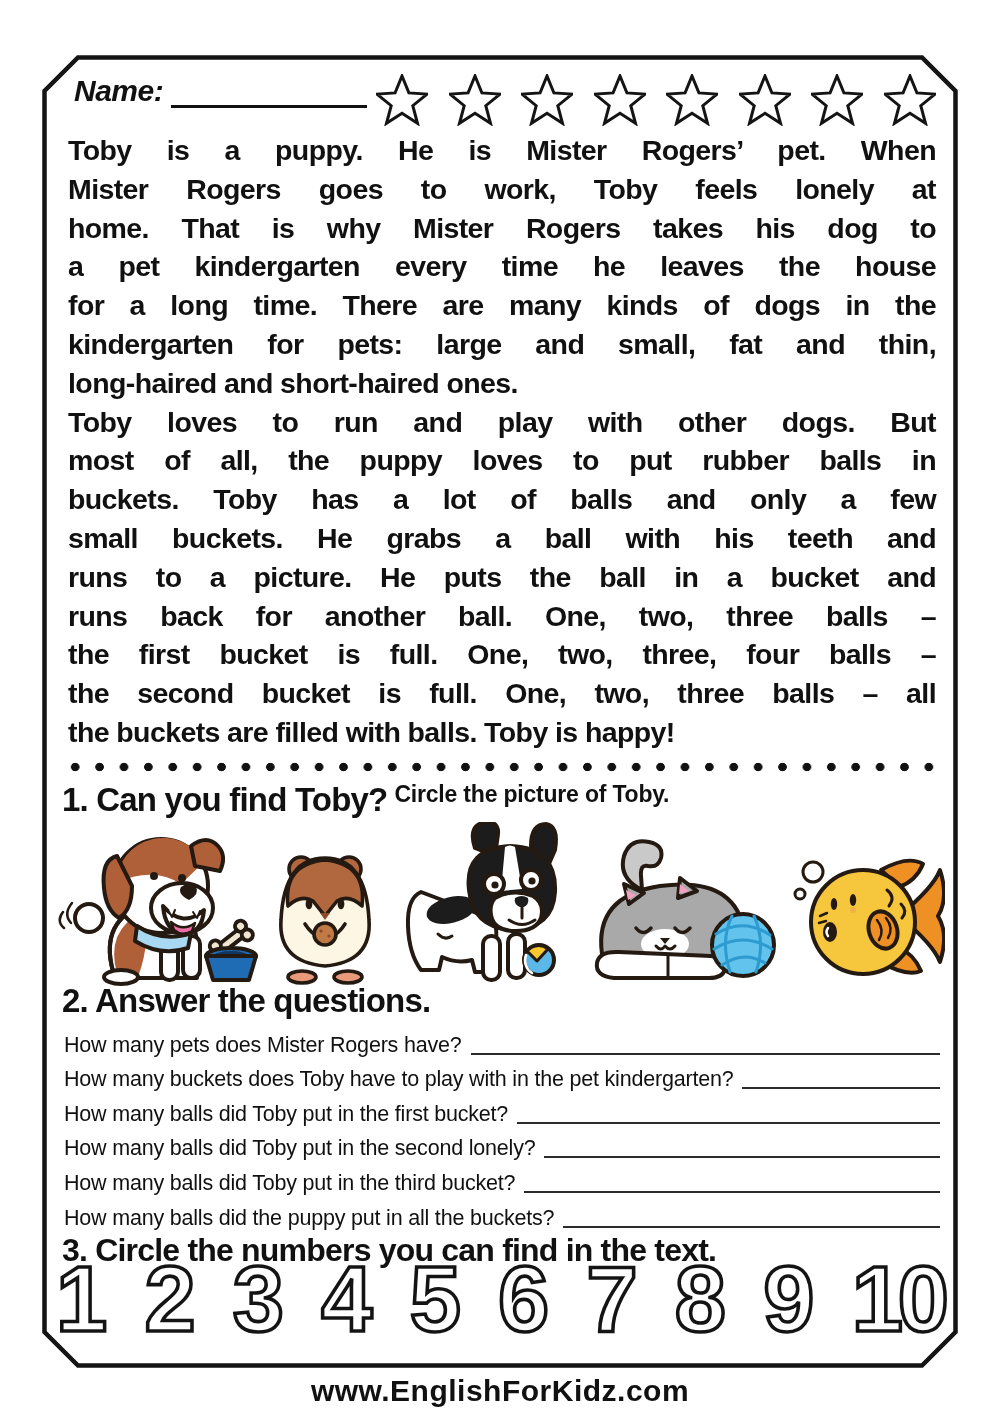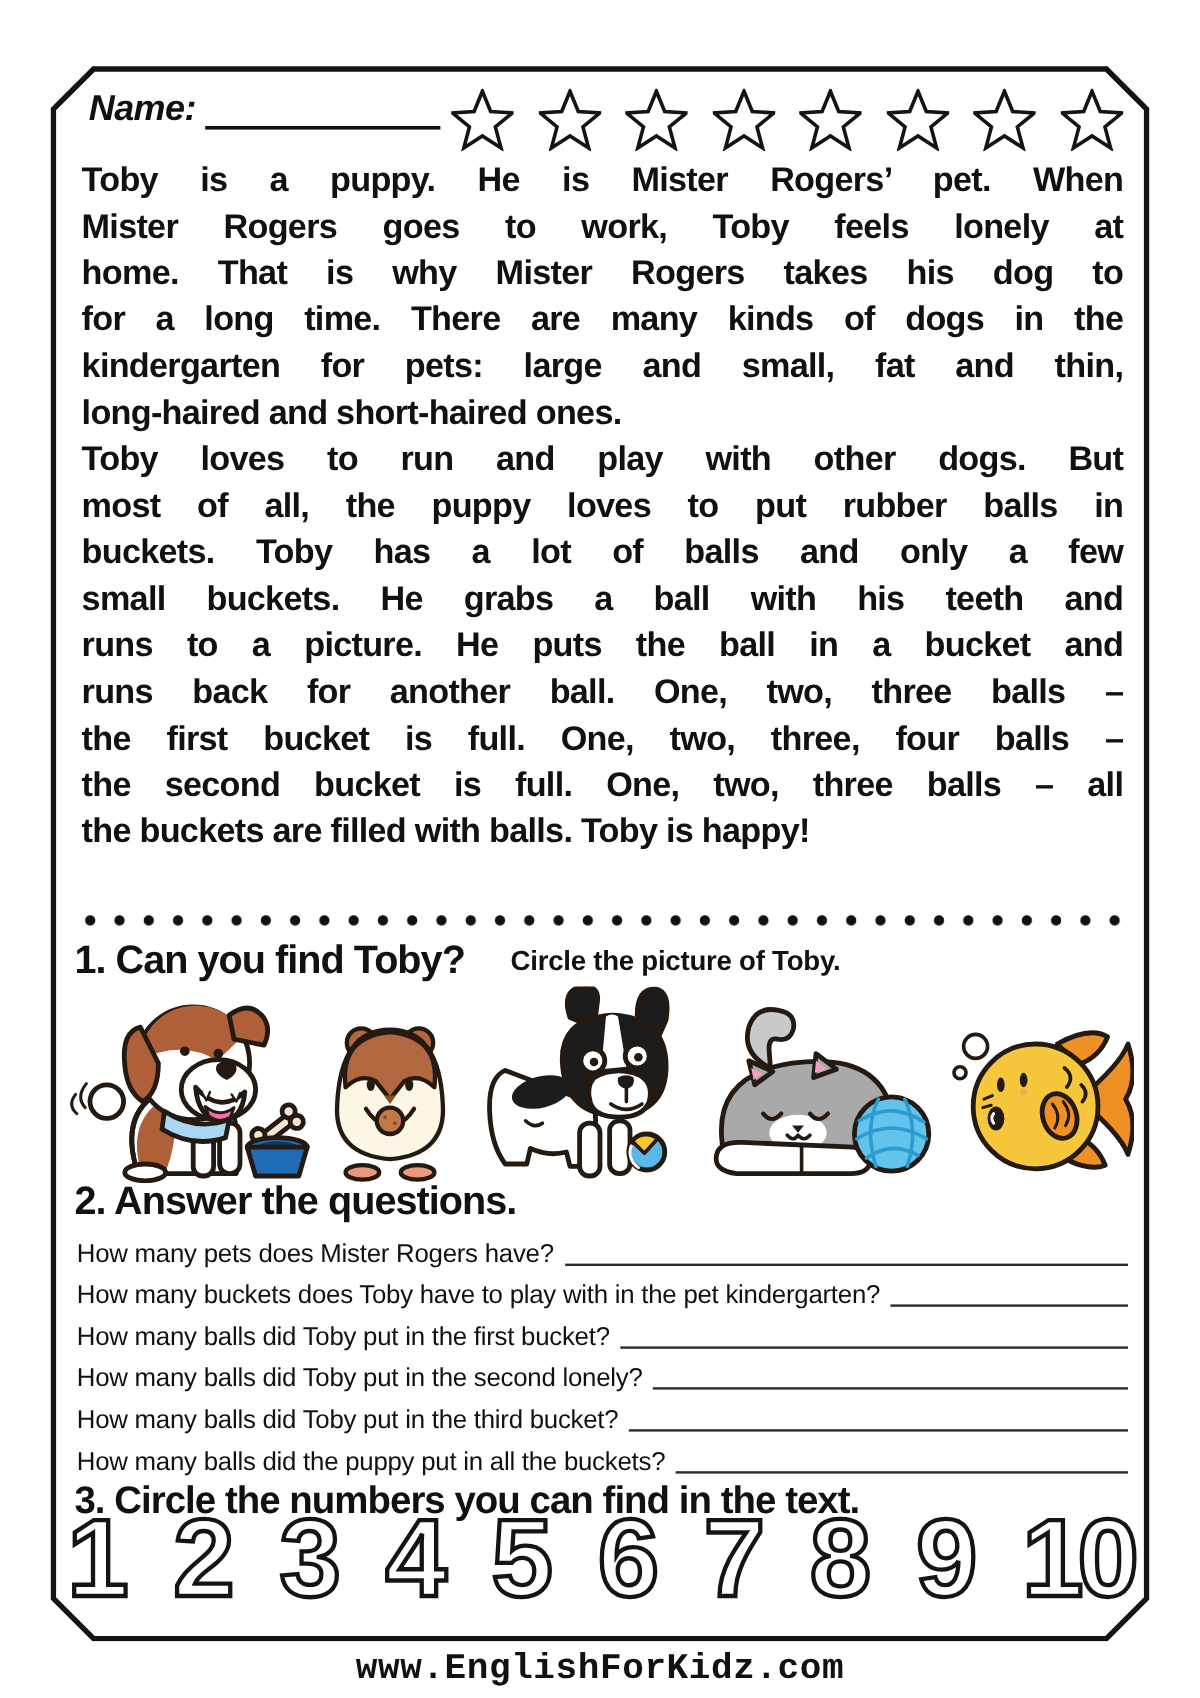--- a/index.html
+++ b/index.html
@@ -17,44 +17,44 @@
   .star{width:52px;height:52px;}
   
   .story{position:absolute;left:68px;top:131px;width:868px;font-weight:bold;font-size:28.5px;letter-spacing:-.6px;}
   .para .line{line-height:38.8px;text-align:justify;text-align-last:justify;white-space:nowrap;}
   .para .line:last-of-type{text-align-last:left;}
   
   .dots-sep{position:absolute;left:63px;top:761px;width:878px;height:12px;
     background-image:radial-gradient(circle,#111 3.9px,transparent 4.6px);
     background-size:24.4px 12px;background-repeat:repeat-x;}
   
-  .h1-row{position:absolute;left:62px;top:781px;display:flex;align-items:center;}
+  .h1-row{position:absolute;left:62px;top:781px;display:flex;align-items:flex-start;}
   .sec-title{font-weight:bold;font-size:33px;letter-spacing:-.8px;}
-  .h1-instruction{font-weight:bold;font-size:23px;margin-left:38px;letter-spacing:-.2px;}
+  .h1-instruction{font-weight:bold;font-size:23px;margin-left:7px;letter-spacing:-.2px;}
   .h2-row{position:absolute;left:62px;top:982px;}
   .h3-row{position:absolute;left:62px;top:1232px;}
   .h3-row .sec-title{font-size:32px;}
   
   .animals-row{position:absolute;left:55px;top:822px;width:890px;height:164px;
     display:flex;justify-content:space-between;align-items:flex-end;}
   .animal{display:block;}
   
   .questions{position:absolute;left:64px;top:1024px;width:876px;}
   .q-row{display:flex;align-items:flex-end;height:34.6px;font-size:21.5px;letter-spacing:-.2px;}
   .q-text{white-space:nowrap;padding-bottom:1px;}
   .q-blank{flex:1;border-bottom:2.5px solid #2b2b2b;margin-left:9px;height:1px;margin-bottom:4px;}
   
   .numbers-row{position:absolute;left:56px;top:1253px;width:888px;display:flex;
     justify-content:space-between;align-items:flex-end;}
   .big-num{font-weight:bold;font-size:92px;line-height:92px;color:#fff;
     -webkit-text-stroke:3.6px #141414;letter-spacing:-5px;
     text-shadow:0 0 0 #fff;}
   
   .footer{position:absolute;left:0;top:1374px;width:1000px;text-align:center;}
-  .footer-link{font-weight:bold;font-size:30px;letter-spacing:.5px;color:#111;text-decoration:none;font-family:Liberation Mono, monospace;}
+  .footer-link{font-weight:bold;font-size:30px;letter-spacing:.5px;color:#111;text-decoration:none;}
   svg{display:block;}
 </style>
 </head>
 <body>
 
 <svg class="frame-svg" viewBox="0 0 916 1313" aria-hidden="true">
   <path d="M36 2.5 H880 L913.5 36 V1277 L880 1310.5 H36 L2.5 1277 V36 Z" fill="none" stroke="#141414" stroke-width="4.5"></path>
 </svg>
 
 <div class="name-row">
@@ -96,20 +96,21 @@
       <polygon points="26,2 32.9,18.9 51,20.1 36.8,31.7 41.5,49.3 26,39.3 10.5,49.3 15.2,31.7 1,20.1 19.1,18.9" fill="#ffffff" stroke="#141414" stroke-width="3"></polygon>
     </svg>
   </div>
 
 <div class="story">
   <div class="para">
 
   <div class="line">Toby is a puppy. He is Mister Rogers’ pet. When</div>
       <div class="line">Mister Rogers goes to work, Toby feels lonely at</div>
       <div class="line">home. That is why Mister Rogers takes his dog to</div>
+      <div class="line">a pet kindergarten every time he leaves the house</div>
       <div class="line">for a long time. There are many kinds of dogs in the</div>
       <div class="line">kindergarten for pets: large and small, fat and thin,</div>
       <div class="line">long-haired and short-haired ones.</div>
     </div>
   <div class="para">
 
   <div class="line">Toby loves to run and play with other dogs. But</div>
       <div class="line">most of all, the puppy loves to put rubber balls in</div>
       <div class="line">buckets. Toby has a lot of balls and only a few</div>
       <div class="line">small buckets. He grabs a ball with his teeth and</div>

